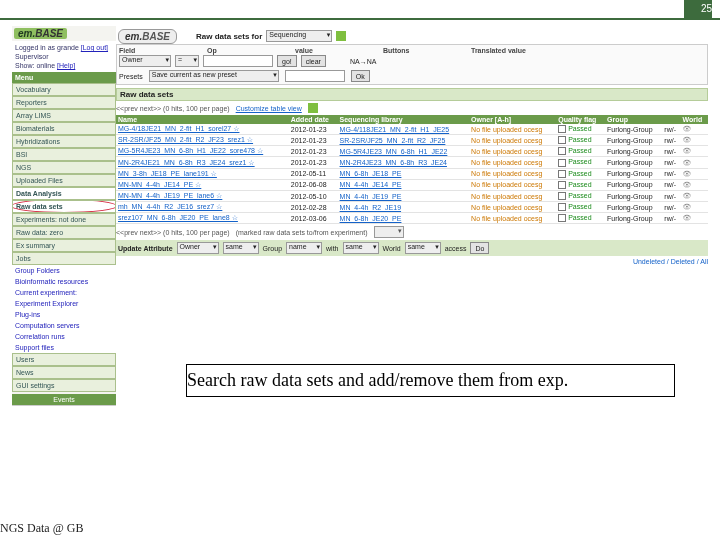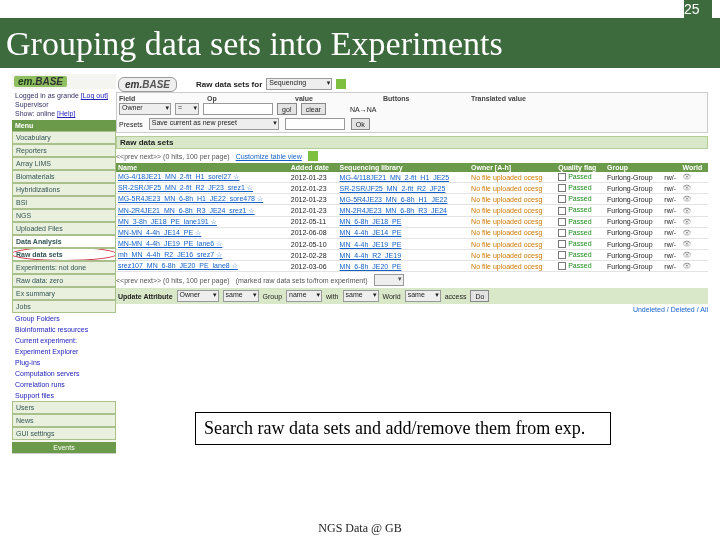--- a/index.html
+++ b/index.html
@@ -1,19 +1,19 @@
 <!DOCTYPE html>
 <html><head>
 <meta charset="utf-8">
 <style>
   *{box-sizing:border-box;margin:0;padding:0;font-family:Arial,Helvetica,sans-serif;}
   body{width:720px;height:540px;background:#fff;overflow:hidden;}
   .slide{width:720px;height:540px;position:relative;}
   .page-num-bar{height:20px;background:#fff;border-bottom:2px solid #3d6b3d;}
-  .page-num{position:absolute;right:8px;top:0;width:28px;height:18px;background:#3d6b3d;color:#fff;font-size:14px;text-align:left;line-height:18px;}
+  .page-num{position:absolute;right:8px;top:0;width:28px;height:18px;background:#3d6b3d;color:#fff;font-size:10px;text-align:right;line-height:18px;}
   .title-bar{background:#3d6b3d;color:#fff;height:48px;line-height:48px;padding-left:6px;font-family:"Times New Roman",serif;font-size:34px;}
   .app-area{margin:6px 12px 2px 12px;height:380px;background:#fff;position:relative;}
   .app-inner{display:flex;height:100%;}
   .sidebar{width:104px;background:#f4f4f0;font-size:7px;line-height:9px;overflow:hidden;}
   .logo-row{display:flex;align-items:center;padding:2px 2px;}
   .logo-chip{background:#8fbf60;color:#213b21;font-weight:bold;font-size:10px;padding:1px 4px;border-radius:2px;font-style:italic;}
   .logo-chip .em{color:#213b21;}
   .logo-chip .base{color:#333;}
   .login-box{background:#fff;padding:2px 3px;color:#336;}
   .login-box a{color:#22b;text-decoration:underline;}
@@ -49,31 +49,30 @@
   .tbl{width:100%;border-collapse:collapse;font-size:7px;}
   .tbl th{background:#6b9b4a;color:#fff;text-align:left;padding:1px 2px;font-weight:bold;white-space:nowrap;}
   .tbl td{border-bottom:1px solid #e3e3e3;padding:1px 2px;white-space:nowrap;}
   .tbl td.link{color:#1462c9;}
   .cb{width:8px;height:8px;border:1px solid #777;display:inline-block;vertical-align:middle;}
   .passed{color:#1a8a1a;}
   .watch{color:#888;}
   .sel-bar{background:#d9e8c8;font-size:7px;padding:2px;margin-top:2px;display:flex;align-items:center;gap:4px;flex-wrap:wrap;}
   .sel-bar .lbl{font-weight:bold;}
   .undel{text-align:right;font-size:7px;color:#1462c9;margin-top:2px;}
-  .callout{position:absolute;left:183px;top:338px;width:416px;border:1px solid #000;background:#fff;font-family:"Times New Roman",serif;font-size:18px;padding:5px 8px;}
-  .footer{position:absolute;bottom:4px;width:100%;text-align:center;font-size:12px;font-family:"Times New Roman",serif;color:#222;}
+  .callout{position:absolute;left:174px;top:338px;width:489px;border:1px solid #000;background:#fff;font-family:"Times New Roman",serif;font-size:18px;padding:5px 0;}
+  .footer{position:absolute;bottom:4px;width:100%;text-align:left;font-size:12px;font-family:"Times New Roman",serif;color:#222;}
 </style>
 </head>
 <body>
 
 <div class="slide">
   <div class="page-num-bar">
       <div class="page-num">25</div>
     </div>
-  <div class="title-bar">Grouping data sets into Experiments</div>
 
   <div class="app-area">
     <div class="app-inner">
 
       <div class="sidebar">
         <div class="logo-row">
             <span class="logo-chip"><span class="em">em.</span><span class="base">BASE</span></span>
           </div>
         <div class="login-box">
           <div><span>Logged in as grande </span><a href="#">[Log out]</a></div>

